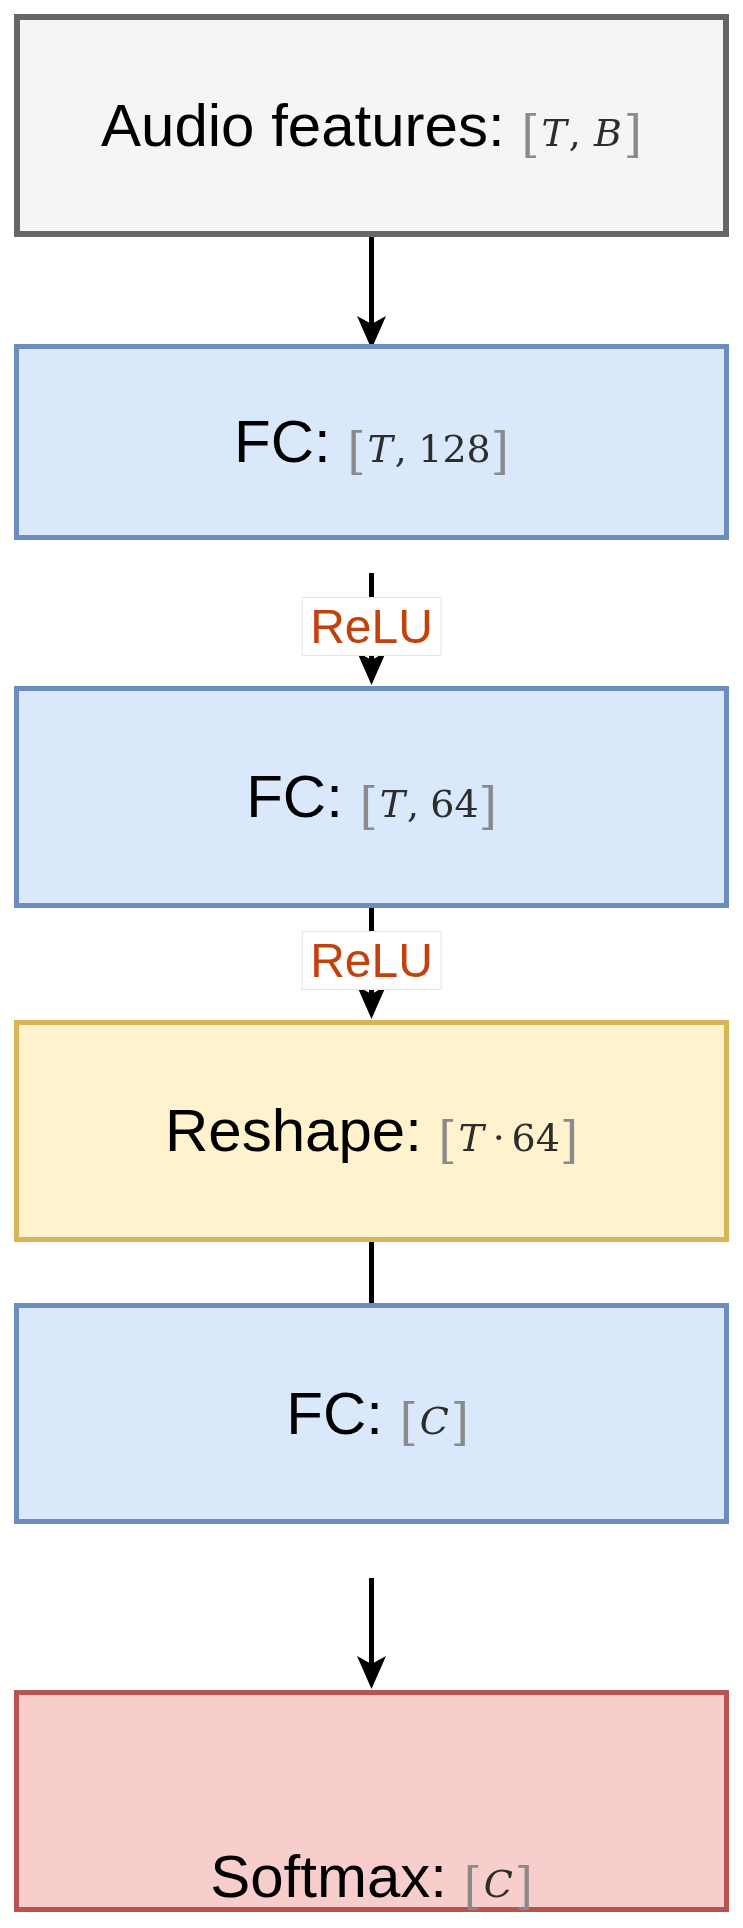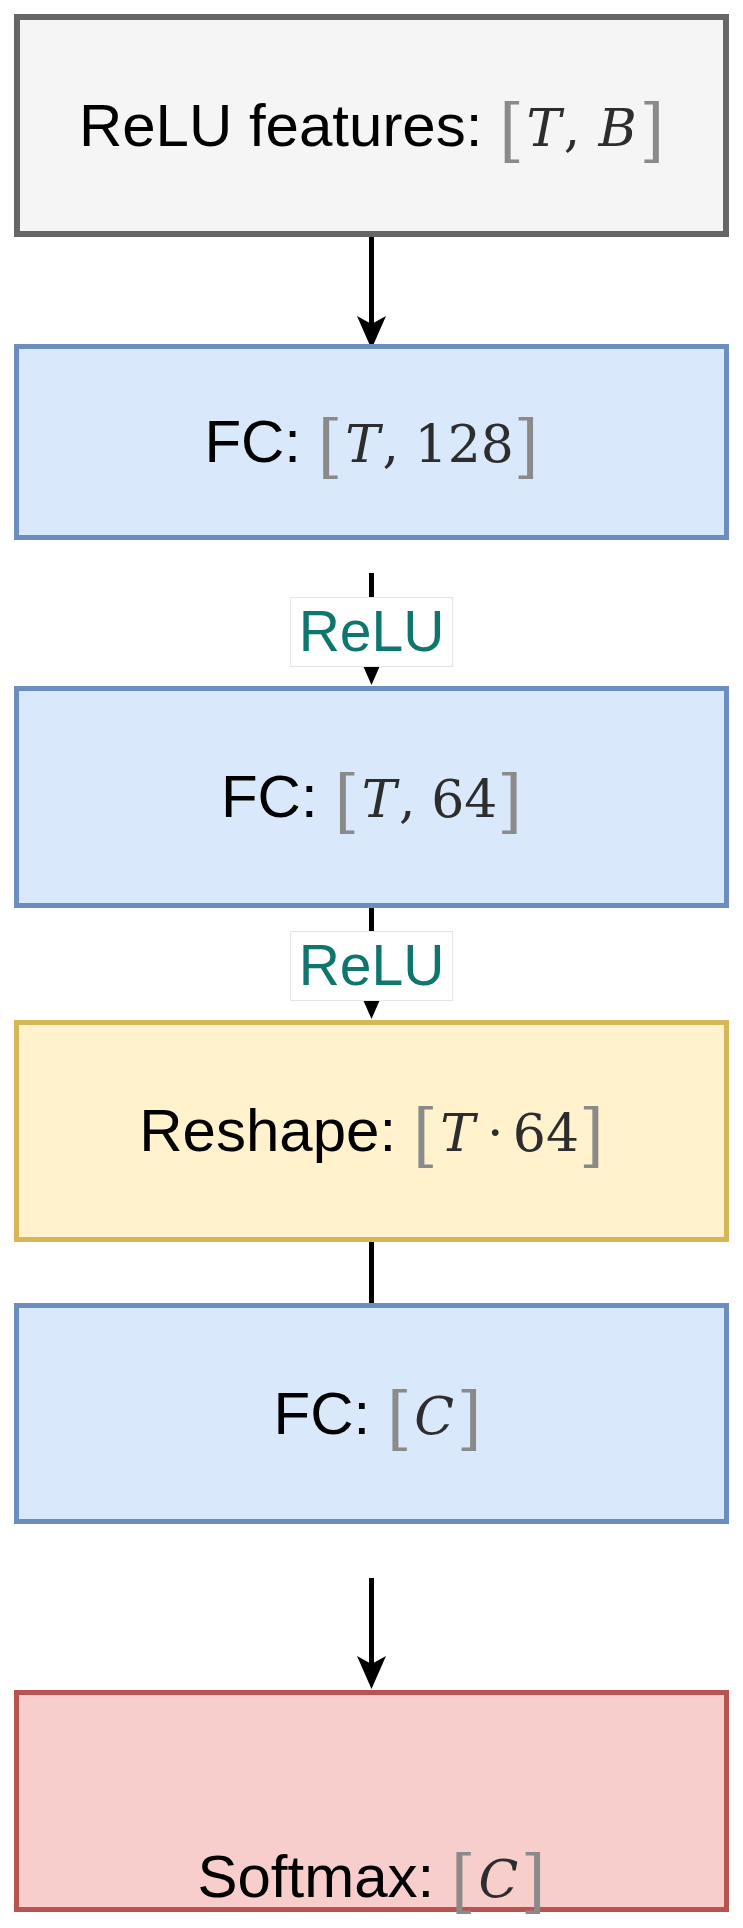--- a/index.html
+++ b/index.html
@@ -38,21 +38,21 @@
     font-size: 60px;
     color: #000000;
     white-space: nowrap;
     line-height: 1;
   }
   .prefix { margin-right: 0.28em; }
 
   
   .math {
     font-family: "DejaVu Serif", serif;
-    font-size: 52px;
+    font-size: 38px;
     color: #2d2d2d;
   }
   .m-bracket {
     color: #8a8a8a;
     font-size: 1.22em;
     line-height: 0;
     vertical-align: -0.1em;
     display: inline-block;
     transform: scaleY(1.08);
   }
@@ -89,37 +89,37 @@
     height: 34px;
   }
 
   
   .edge-label {
     position: absolute;
     left: 50%;
     transform: translateX(-50%);
     background: #ffffff;
     border: 1px solid #e4e4e4;
-    font-size: 57px;
+    font-size: 48px;
     line-height: 1.15;
     padding: 1px 8px;
-    color: #0f766e;
+    color: #c2410c;
     z-index: 5;
     white-space: nowrap;
   }
   .el1 { top: 597px; }
   .el2 { top: 931px; }
 </style>
 </head>
 <body>
 
 <div class="canvas">
 
   <div class="node n0" style="background-color: rgb(245, 245, 245); border-color: rgb(102, 102, 102);">
-    <span class="node-label"><span class="prefix">ReLU features:</span><span class="math"><span class="m-bracket">[</span><span class="m-var">T</span><span class="m-comma">,</span><span class="m-var">B</span><span class="m-bracket">]</span></span></span>
+    <span class="node-label"><span class="prefix">Audio features:</span><span class="math"><span class="m-bracket">[</span><span class="m-var">T</span><span class="m-comma">,</span><span class="m-var">B</span><span class="m-bracket">]</span></span></span>
   </div>
 
   <div class="arrow a0">
     <div class="shaft" style="background-color: rgb(0, 0, 0);"></div>
     <svg class="head" viewBox="0 0 33 34">
         <polygon points="2,0 16.5,33 31,0 16.5,8" fill="#000000"></polygon>
       </svg>
   </div>
 
   <div class="node n1" style="background-color: rgb(218, 232, 252); border-color: rgb(108, 142, 191);">

